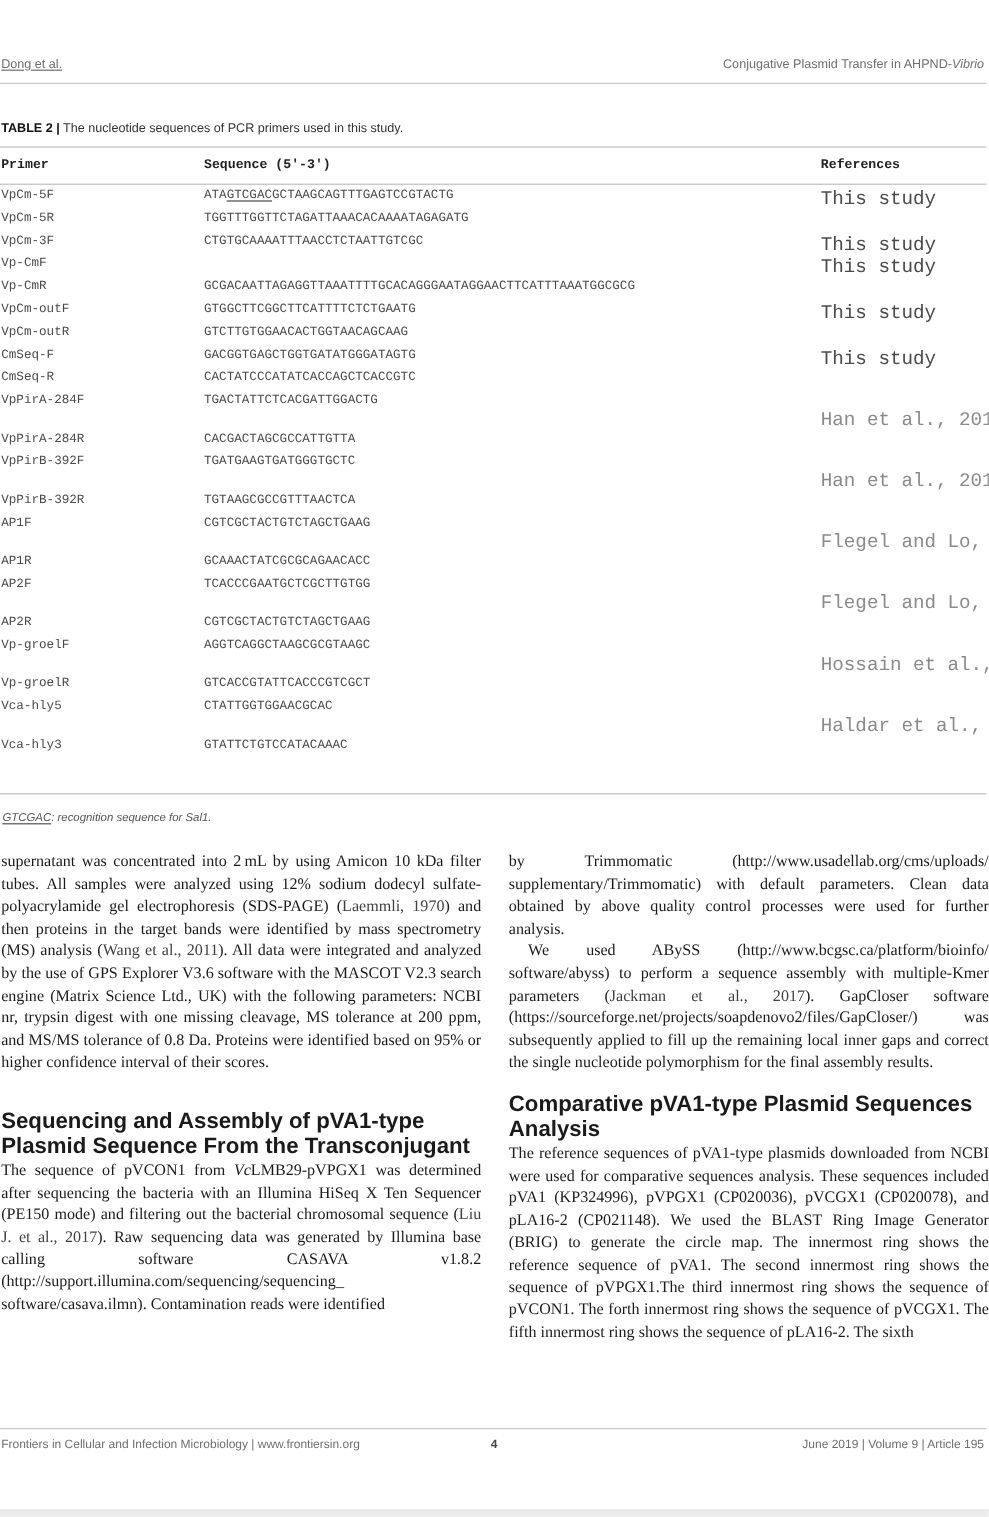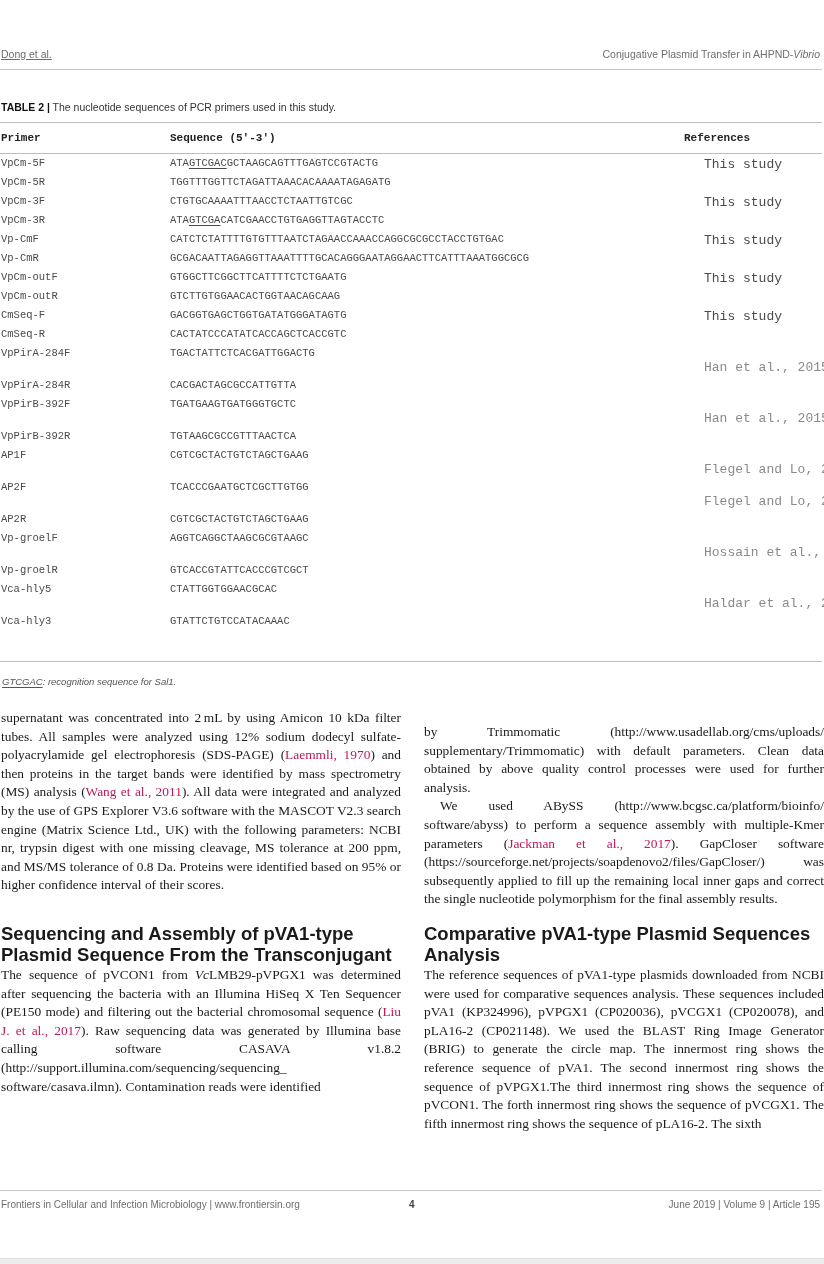--- a/index.html
+++ b/index.html
@@ -29,37 +29,37 @@
   }
   .tbl-head span { position: absolute; top: 9px; }
   .col-primer { left: 1px; }
   .col-seq { left: 170px; }
   .col-ref { left: 684px; }
 
   .row { position: relative; height: 19px; font-size: 10.5px; color: #4a4a4a; text-align: right; }
   .row span { position: absolute; top: 3px; white-space: nowrap; }
   .row.tall { height: 32px; }
   .u { text-decoration: underline; text-underline-offset: 2px; }
-  .ref-cell { position: absolute; left: 704px; font-size: 13px; white-space: nowrap; }
+  .ref-cell { position: absolute; left: 684px; font-size: 16px; white-space: nowrap; }
   .ref-study { color: #4a4a4a; }
   .ref-cite { color: #8a8a8a; }
 
   .tbl-foot {
     position: absolute; left: 0; top: 661px; width: 822px; border-top: 1px solid #bdbdbd;
     font-family: "Liberation Sans", sans-serif; font-size: 9.5px; font-style: italic; color: #555;
   }
   .tbl-foot span { position: relative; top: 7px; left: 1px; }
 
   .col { position: absolute; width: 400px; font-family: "Liberation Serif", serif; font-size: 13.4px;
          line-height: 18.6px; color: #1a1a1a; text-align: justify; }
   .col p { margin: 0; }
   .col p.indent { text-indent: 16px; }
   .col-left { left: 1px; top: 709px; }
-  .col-right { left: 424px; top: 709px; margin-top: 14px; }
-  .cite { color: #be185d; }
+  .col-right { left: 424px; top: 709px; }
+  .cite { color: #404040; }
   h2.sec {
     font-family: "Liberation Sans", sans-serif; font-weight: bold; font-size: 18.5px; line-height: 21.5px;
     color: #1a1a1a; margin: 0; text-align: left;
   }
   .col-left h2.sec { margin-top: 28px; }
   .col-right h2.sec { margin-top: 14px; }
 
   .footer {
     position: absolute; left: 0; top: 1190px; width: 822px; border-top: 1px solid #c8c8c8;
     font-family: "Liberation Sans", sans-serif; font-size: 10px; color: #6e6e6e;
@@ -96,26 +96,21 @@
       <div class="row">
         <span class="col-primer">VpCm-5R</span>
         <span class="col-seq"><span style="position: static;">TGGTTTGGTTCTAGATTAAACACAAAATAGAGATG</span><span class="u" style="position: static;"></span><span style="position: static;"></span></span>
       </div>
       <div class="row">
         <span class="col-primer">VpCm-3F</span>
         <span class="col-seq"><span style="position: static;">CTGTGCAAAATTTAACCTCTAATTGTCGC</span><span class="u" style="position: static;"></span><span style="position: static;"></span></span>
         <span class="ref-cell ref-study" style="top: 3px;">This study</span>
       </div>
       <div class="row">
-        <span class="col-primer">VpCm-3R</span>
-        <span class="col-seq"><span style="position: static;">ATA</span><span class="u" style="position: static;">GTCGA</span><span style="position: static;">CATCGAACCTGTGAGGTTAGTACCTC</span></span>
-      </div>
-      <div class="row">
         <span class="col-primer">Vp-CmF</span>
-        <span class="col-seq"><span style="position: static;">CATCTCTATTTTGTGTTTAATCTAGAACCAAACCAGGCGCGCCTACCTGTGAC</span><span class="u" style="position: static;"></span><span style="position: static;"></span></span>
         <span class="ref-cell ref-study" style="top: 3px;">This study</span>
       </div>
       <div class="row">
         <span class="col-primer">Vp-CmR</span>
         <span class="col-seq"><span style="position: static;">GCGACAATTAGAGGTTAAATTTTGCACAGGGAATAGGAACTTCATTTAAATGGCGCG</span><span class="u" style="position: static;"></span><span style="position: static;"></span></span>
       </div>
       <div class="row">
         <span class="col-primer">VpCm-outF</span>
         <span class="col-seq"><span style="position: static;">GTGGCTTCGGCTTCATTTTCTCTGAATG</span><span class="u" style="position: static;"></span><span style="position: static;"></span></span>
         <span class="ref-cell ref-study" style="top: 3px;">This study</span>
@@ -148,20 +143,24 @@
         <span class="ref-cell ref-cite" style="top: 16px;">Han et al., 2015</span>
       </div>
       <div class="row">
         <span class="col-primer">VpPirB-392R</span>
         <span class="col-seq"><span style="position: static;">TGTAAGCGCCGTTTAACTCA</span><span class="u" style="position: static;"></span><span style="position: static;"></span></span>
       </div>
       <div class="row tall">
         <span class="col-primer">AP1F</span>
         <span class="col-seq"><span style="position: static;">CGTCGCTACTGTCTAGCTGAAG</span><span class="u" style="position: static;"></span><span style="position: static;"></span></span>
         <span class="ref-cell ref-cite" style="top: 16px;">Flegel and Lo, 2014</span>
+      </div>
+      <div class="row">
+        <span class="col-primer">AP1R</span>
+        <span class="col-seq"><span style="position: static;">GCAAACTATCGCGCAGAACACC</span><span class="u" style="position: static;"></span><span style="position: static;"></span></span>
       </div>
       <div class="row tall">
         <span class="col-primer">AP2F</span>
         <span class="col-seq"><span style="position: static;">TCACCCGAATGCTCGCTTGTGG</span><span class="u" style="position: static;"></span><span style="position: static;"></span></span>
         <span class="ref-cell ref-cite" style="top: 16px;">Flegel and Lo, 2014</span>
       </div>
       <div class="row">
         <span class="col-primer">AP2R</span>
         <span class="col-seq"><span style="position: static;">CGTCGCTACTGTCTAGCTGAAG</span><span class="u" style="position: static;"></span><span style="position: static;"></span></span>
       </div>

